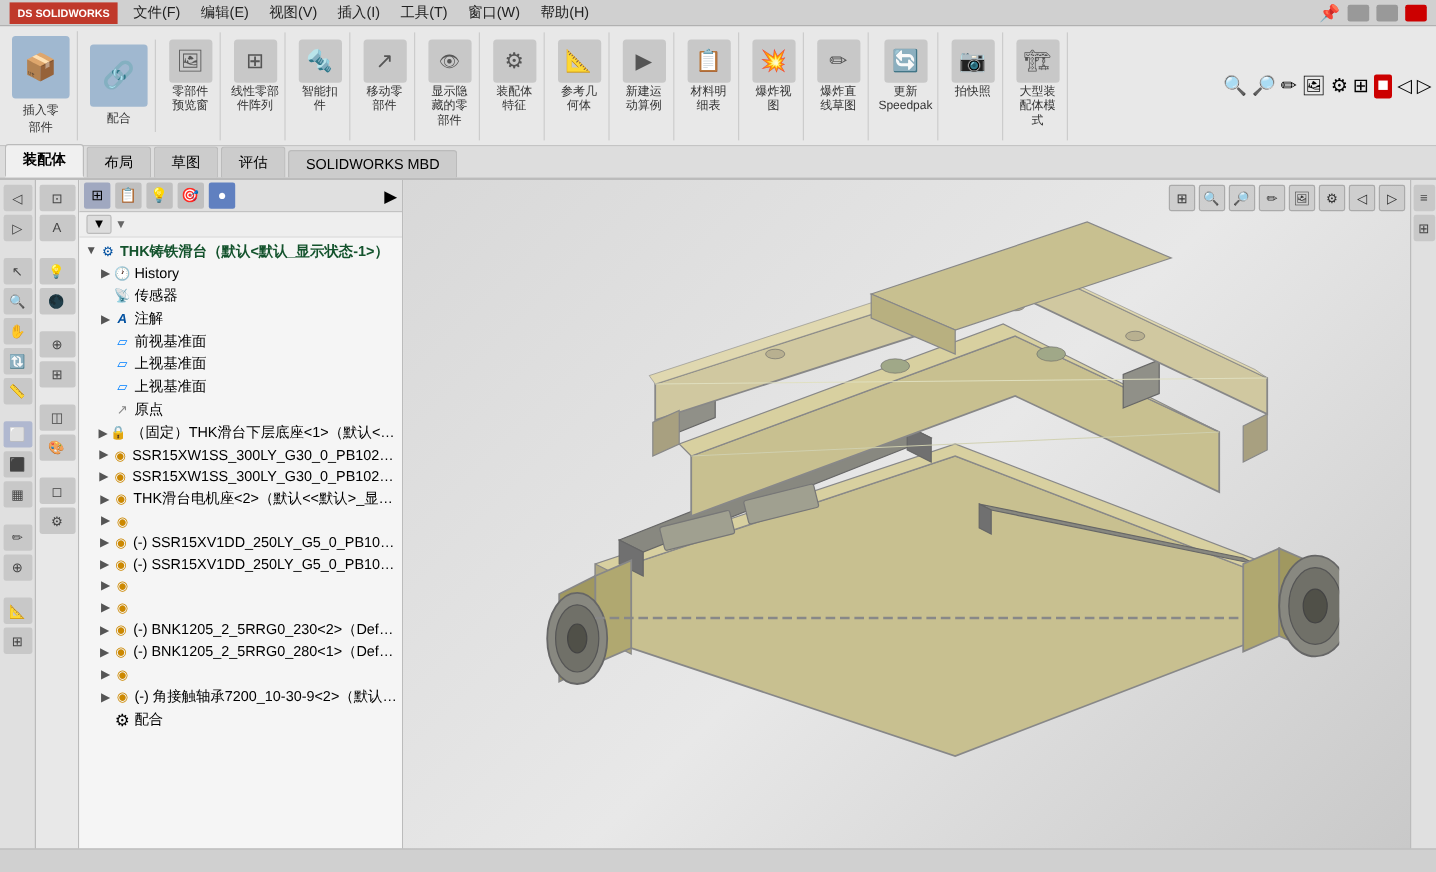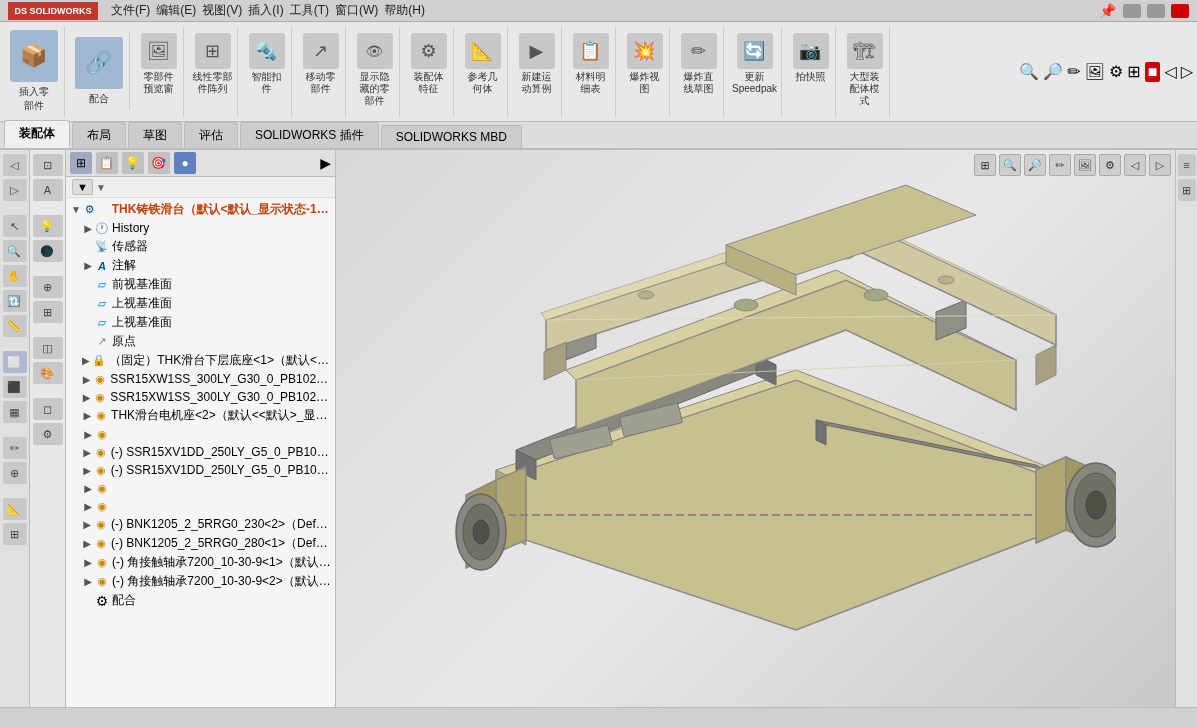--- a/index.html
+++ b/index.html
@@ -1,21 +1,21 @@
 <!DOCTYPE html>
 <html><head>
   <meta charset="utf-8">
   <style>
     * { margin: 0; padding: 0; box-sizing: border-box; }
     body { width: 1197px; height: 727px; overflow: hidden; font-family: 'SimSun', 'Microsoft YaHei', sans-serif; font-size: 12px; background: #ececec; }
 
     
     #titlebar { height: 22px; background: #d0d0d0; display: flex; align-items: center; padding: 0 8px; border-bottom: 1px solid #aaa; font-size: 11px; }
     #titlebar .logo { width: 90px; height: 18px; background: #c0392b; display: flex; align-items: center; justify-content: center; color: white; font-weight: bold; font-size: 10px; margin-right: 10px; }
-    #titlebar .menus { display: flex; gap: 0; font-size: 12px; color: #222; }
+    #titlebar .menus { display: flex; gap: 11px; font-size: 12px; color: #222; }
     #titlebar .menus span { cursor: pointer; padding: 1px 3px; }
     #titlebar .right-icons { margin-left: auto; display: flex; gap: 6px; align-items: center; }
 
     
     #toolbar { height: 100px; background: #e8e8e8; border-bottom: 1px solid #bbb; display: flex; align-items: center; padding: 2px 4px; gap: 4px; }
     .toolbar-group { display: flex; flex-direction: column; align-items: center; height: 90px; padding: 2px 4px; border-right: 1px solid #ccc; min-width: 50px; cursor: pointer; }
     .toolbar-btn-icon { width: 36px; height: 36px; background: #c8c8c8; border-radius: 3px; margin: 4px auto 2px; display: flex; align-items: center; justify-content: center; font-size: 18px; color: #555; }
     .toolbar-btn-label { font-size: 10px; color: #333; text-align: center; line-height: 1.2; max-width: 55px; }
     .toolbar-large-btn { display: flex; flex-direction: column; align-items: center; padding: 4px 6px; cursor: pointer; border-right: 1px solid #ccc; }
     .toolbar-large-icon { width: 48px; height: 52px; background: #c0c0c0; border-radius: 3px; display: flex; align-items: center; justify-content: center; font-size: 22px; color: #444; margin-bottom: 3px; }
@@ -63,21 +63,21 @@
 
     
     #view-toolbar { position: absolute; top: 4px; right: 4px; display: flex; gap: 3px; }
     .view-btn { width: 22px; height: 22px; background: rgba(200,200,200,0.8); border: 1px solid #aaa; border-radius: 2px; display: flex; align-items: center; justify-content: center; font-size: 11px; cursor: pointer; color: #333; }
 
     
     #tree-content::-webkit-scrollbar { width: 8px; }
     #tree-content::-webkit-scrollbar-track { background: #e8e8e8; }
     #tree-content::-webkit-scrollbar-thumb { background: #b0b0b0; border-radius: 4px; }
 
-    .tree-root { font-weight: bold; color: #c2410c; margin-left: 12px; }
+    .tree-root { font-weight: bold; color: #14532d; }
   </style>
 </head>
 <body>
 
 <div id="titlebar">
   <div class="logo">
     <span style="color:#fff;font-size:9px;font-weight:bold;">DS SOLIDWORKS</span>
   </div>
   <div class="menus">
     <span>文件(F)</span>
@@ -173,21 +173,20 @@
     <span style="font-size:16px;cursor:pointer;">◁</span>
     <span style="font-size:16px;cursor:pointer;">▷</span>
   </div>
 </div>
 
 <div id="tabbar">
   <div class="tab active">装配体</div>
   <div class="tab">布局</div>
   <div class="tab">草图</div>
   <div class="tab">评估</div>
-  <div class="tab">SOLIDWORKS 插件</div>
   <div class="tab">SOLIDWORKS MBD</div>
 </div>
 
 <div id="main">
 
   <div id="left-icons">
     <div class="left-icon">◁</div>
     <div class="left-icon">▷</div>
     <div style="height:8px;"></div>
     <div class="left-icon">↖</div>
@@ -359,21 +358,20 @@
       <div class="tree-item">
         <span style="width:12px;"></span>
         <span class="tree-expand">▶</span>
         <span class="tree-icon" style="color:#cc8800;">◉</span>
         <span class="tree-label">(-) BNK1205_2_5RRG0_280&lt;1&gt;（Defau…</span>
       </div>
       <div class="tree-item">
         <span style="width:12px;"></span>
         <span class="tree-expand">▶</span>
         <span class="tree-icon" style="color:#cc8800;">◉</span>
-        <span class="tree-label">(-) 角接触轴承7200_10-30-9&lt;1&gt;（默认…</span>
       </div>
       <div class="tree-item">
         <span style="width:12px;"></span>
         <span class="tree-expand">▶</span>
         <span class="tree-icon" style="color:#cc8800;">◉</span>
         <span class="tree-label">(-) 角接触轴承7200_10-30-9&lt;2&gt;（默认…</span>
       </div>
 
       <div class="tree-item">
         <span style="width:12px;"></span>

